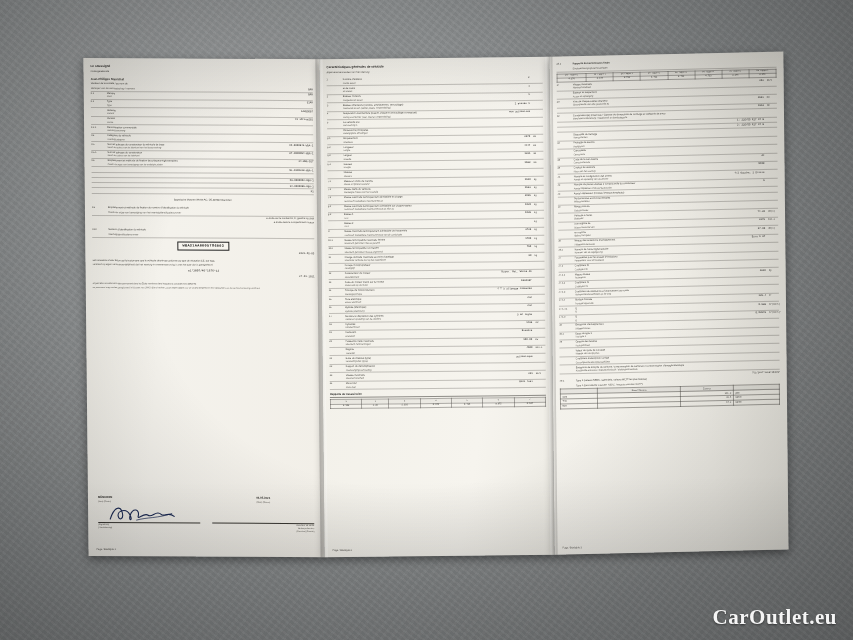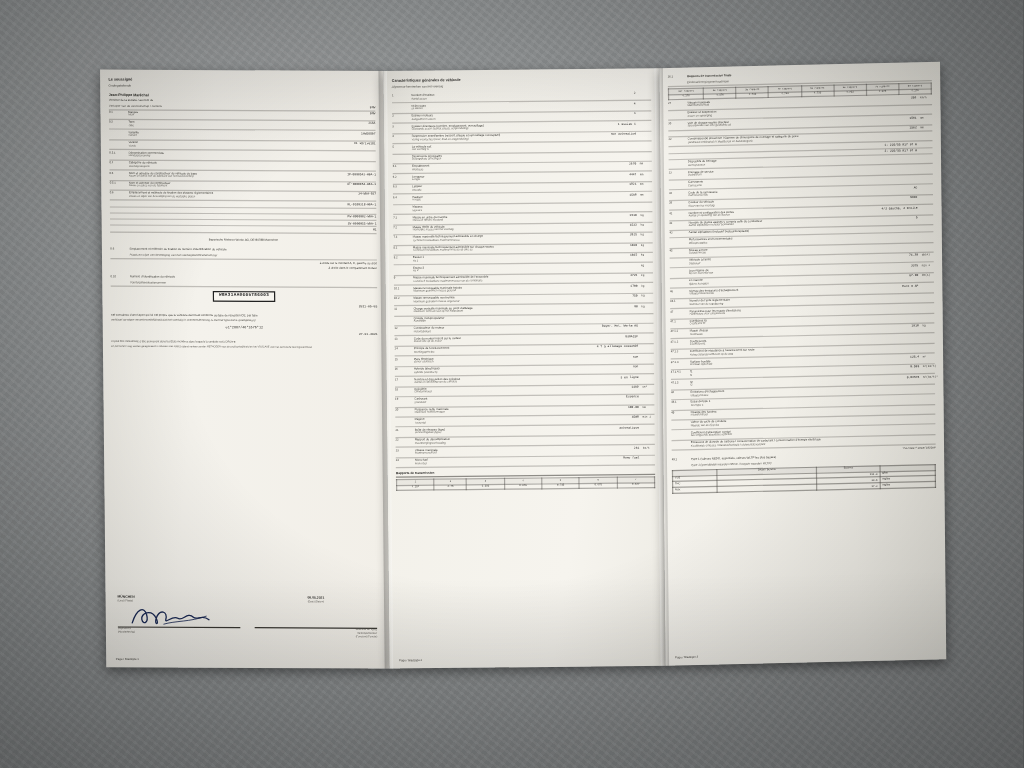--- a/index.html
+++ b/index.html
@@ -1015,13 +1015,16 @@
       </div>
       <div class="paper-shade"></div>
     </div>
 
     <div class="fold" id="fold-a"></div>
     <div class="fold" id="fold-b"></div>
   </div>
 
   <div id="vignette"></div>
 
+  <div id="watermark">
+    <span class="accent">CarOutlet.eu</span>
+  </div>
 </div>
 
 </body></html>

